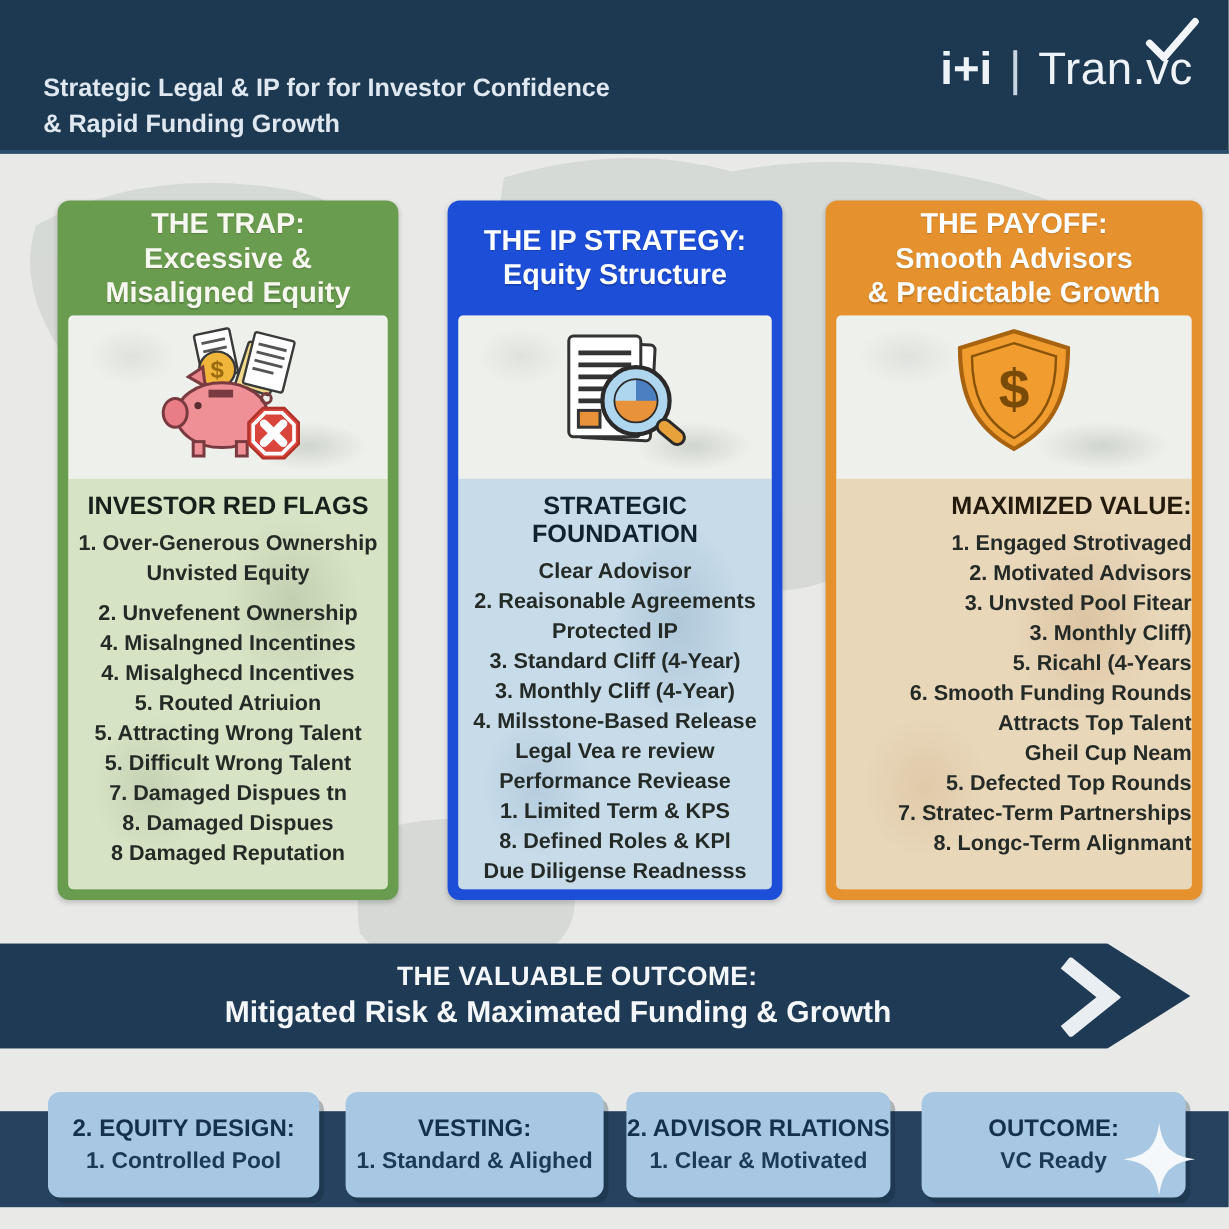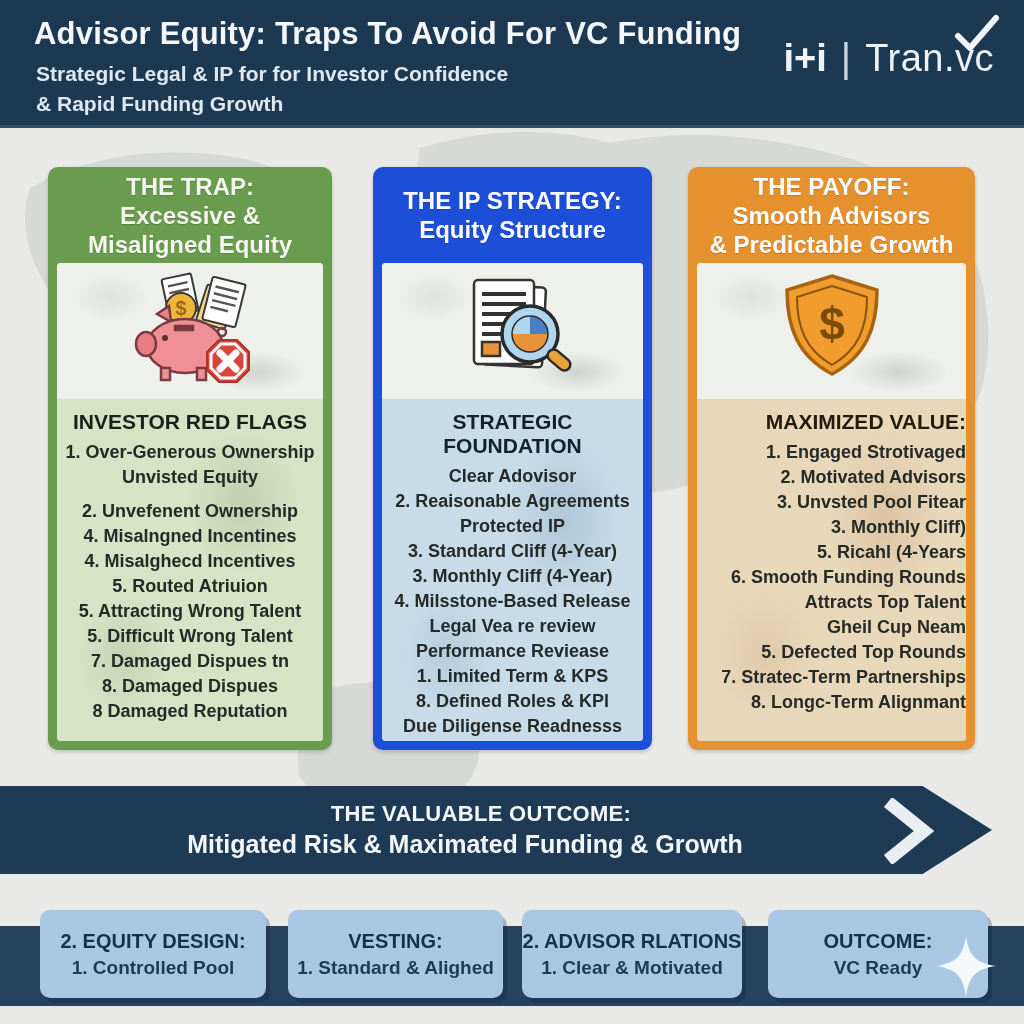--- a/index.html
+++ b/index.html
@@ -112,21 +112,20 @@
     <path d="M30,60 Q120,10 240,30 Q320,45 300,110 Q270,180 190,215 Q110,245 70,190 Q10,120 30,60 Z"></path>
     <path d="M190,290 Q255,265 280,330 Q295,420 255,490 Q225,540 200,480 Q175,390 190,290 Z"></path>
     <path d="M420,20 Q520,-10 610,15 Q710,-5 830,25 Q970,60 985,170 Q1005,300 905,340 Q825,390 705,350 Q605,395 560,300 Q480,280 450,195 Q405,100 420,20 Z"></path>
     <path d="M460,360 Q540,330 595,385 Q625,470 575,555 Q520,615 470,560 Q430,460 460,360 Z"></path>
     <path d="M800,460 Q875,440 915,485 Q935,540 880,570 Q815,590 788,535 Q778,490 800,460 Z"></path>
     <path d="M330,560 Q420,540 470,590 Q500,650 430,680 Q340,700 300,650 Q290,590 330,560 Z"></path>
   </g>
 </svg>
 
 <div class="abs header">
-  <div class="header-title">Advisor Equity: Traps To Avoid For VC Funding</div>
   <div class="header-sub sub1">Strategic Legal &amp; IP for for Investor Confidence</div>
   <div class="header-sub sub2">&amp; Rapid Funding Growth</div>
   <div class="logo">
     <span class="logo-ii">i+i</span>
     <span class="logo-div">|</span>
     <span class="logo-brand">Tran.vc</span>
     <svg class="logo-check" width="46" height="38" viewBox="0 0 46 38">
       <polyline points="4,22 16,34 42,4" fill="none" stroke="#f2f6fa" stroke-width="6" stroke-linecap="round" stroke-linejoin="round"></polyline>
     </svg>
   </div>
@@ -230,21 +229,21 @@
       <div class="list-item">4. Milsstone-Based Release</div>
       <div class="list-item">Legal Vea re review</div>
       <div class="list-item">Performance Reviease</div>
       <div class="list-item">1. Limited Term &amp; KPS</div>
       <div class="list-item">8. Defined Roles &amp; KPl</div>
       <div class="list-item">Due Diligense Readnesss</div>
     </div>
   </div>
 </div>
 
-<div class="abs column col-orange" style="left:688px;top:167px;width:287px;height:583px;">
+<div class="abs column col-orange" style="left:688px;top:167px;width:314px;height:583px;">
   <div class="col-header">
     <div>THE PAYOFF:</div>
     <div>Smooth Advisors</div>
     <div>&amp; Predictable Growth</div>
   </div>
   <div class="col-body">
     <div class="icon-area">
       <svg width="130" height="122" viewBox="0 0 130 122">
         <path d="M65,6 L110,20 C110,58 99,86 65,104 C31,86 20,58 20,20 Z" fill="#f09c2e" stroke="#a86310" stroke-width="3.5"></path>
         <path d="M65,16 L100,27 C100,58 91,80 65,95 C39,80 30,58 30,27 Z" fill="none" stroke="#8a5408" stroke-width="2"></path>

